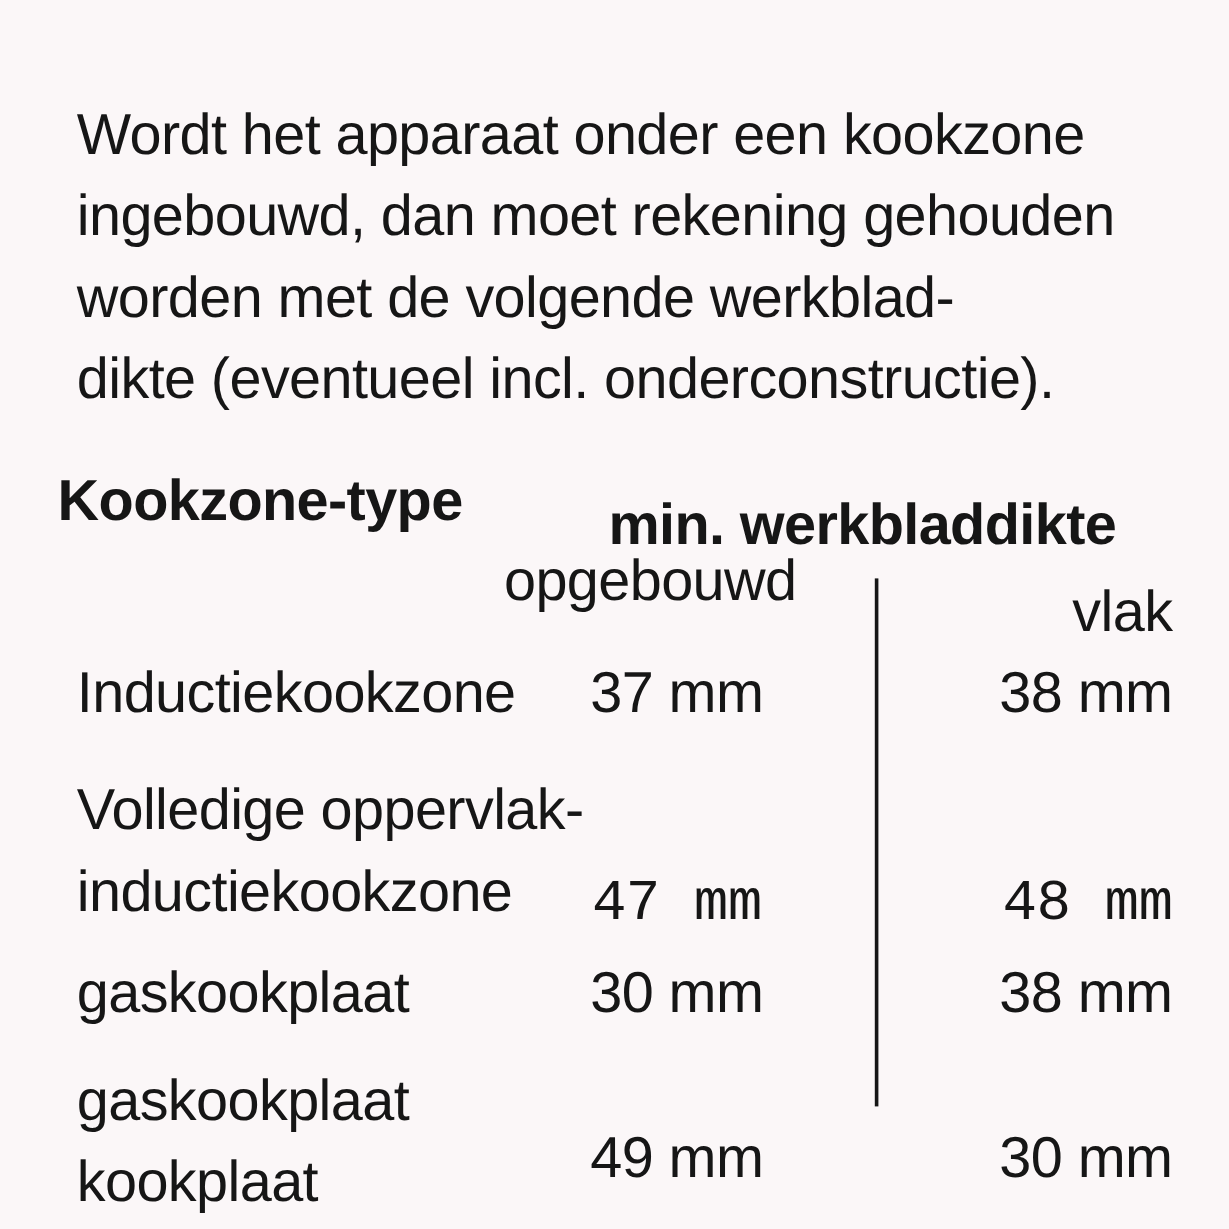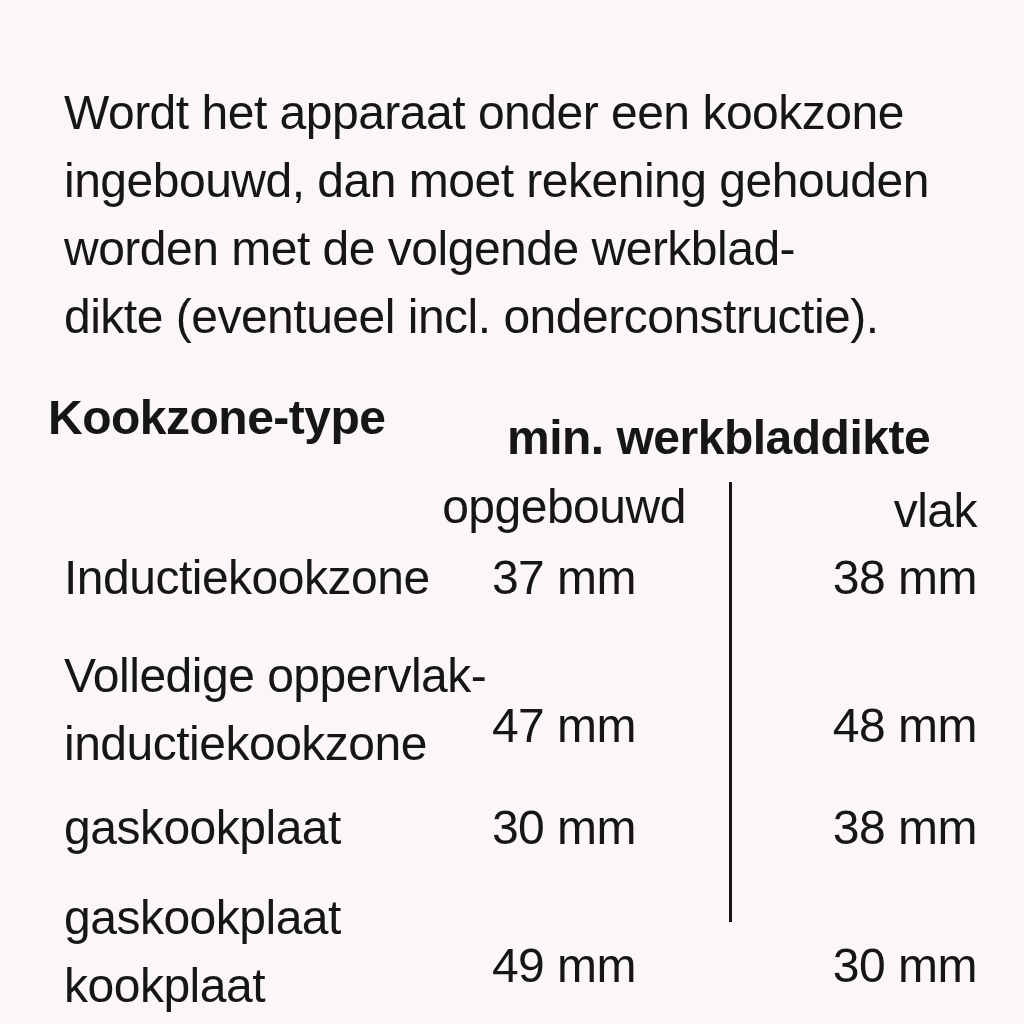--- a/index.html
+++ b/index.html
@@ -36,23 +36,23 @@
     width: 440px;
   }
   .hdr-col2 {
     left: 507px;
     top: 384px;
     width: 460px;
     margin-top: 20px;
   }
   .sub-mounted {
     left: 420px;
-    top: 473px;
+    top: 451px;
     width: 288px;
-    text-align: center;
+    text-align: left;
   }
   .sub-flush {
     left: 747px;
     top: 477px;
     width: 230px;
     text-align: right;
   }
   .col-label {
     left: 64px;
     width: 460px;
@@ -62,21 +62,21 @@
     width: 288px;
     text-align: center;
   }
   .col-v2 {
     left: 747px;
     width: 230px;
     text-align: right;
   }
   .r1 { top: 544px; }
   .r2-label { top: 642px; }
-  .r2-val { top: 692px; }
+  .r2-val { top: 720px; font-family: Liberation Mono, monospace; }
   .r3 { top: 794px; }
   .r4-label { top: 884px; }
   .r4-val { top: 932px; }
   .divider {
     position: absolute;
     left: 729px;
     top: 482px;
     width: 3px;
     height: 440px;
     background: #161616;

